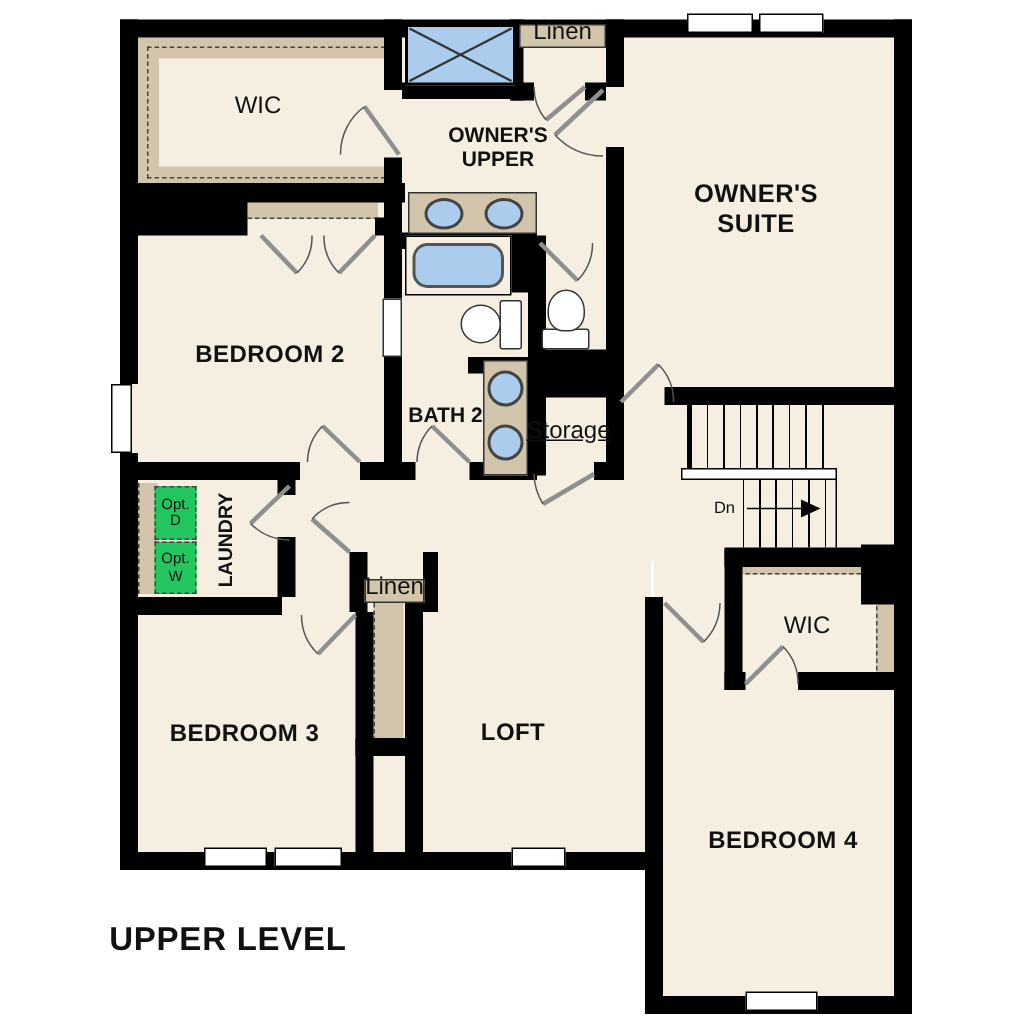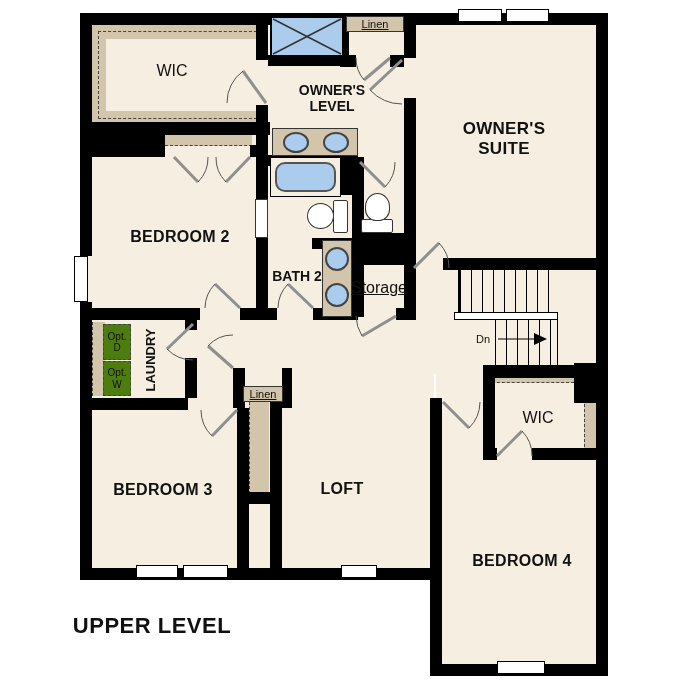--- a/index.html
+++ b/index.html
@@ -14,25 +14,25 @@
   .dashring{position:absolute;border:1px dashed #444;border-right:none;box-sizing:border-box;}
   .counter{position:absolute;background:#d2c5ab;border:1px solid #333;box-sizing:border-box;}
   .sink{position:absolute;background:#abccec;border:2px solid #444;border-radius:50%;box-sizing:border-box;}
   .fix-white{position:absolute;background:#fff;border:1px solid #333;box-sizing:border-box;}
   .lbl{position:absolute;color:#111;transform:translate(-50%,-50%);text-align:center;white-space:nowrap;}
   .lbl .ln{display:block;line-height:1.15;}
   .room{font-weight:700;font-size:16px;letter-spacing:.3px;}
   .room-sm{font-weight:700;font-size:14px;}
   .small{font-size:16px;}
   .vert{transform:translate(-50%,-50%) rotate(-90deg);}
-  .optbox{position:absolute;background:#4d7c0f;border:1px dashed #444;box-sizing:border-box;
+  .optbox{position:absolute;background:#22c55e;border:1px dashed #444;box-sizing:border-box;
           display:flex;flex-direction:column;align-items:center;justify-content:center;
           font-size:10px;line-height:1.15;color:#111;}
   .labelband{position:absolute;background:#d2c5ab;border:1px solid #333;box-sizing:border-box;
-          display:flex;align-items:center;justify-content:center;font-size:11px;color:#111;text-decoration:underline;}
+          display:flex;align-items:flex-end;justify-content:center;font-size:16px;color:#111;}
   .stair-run{position:absolute;background-image:repeating-linear-gradient(to right,#000 0,#000 1px,transparent 1px,transparent 11px);}
   .rail{position:absolute;background:#fff;border:1px solid #000;box-sizing:border-box;}
   svg.overlay{position:absolute;left:0;top:0;pointer-events:none;}
   .leaf{stroke:#8f8f8f;stroke-width:3;}
   .arc{fill:none;stroke:#555;stroke-width:1;}
 </style>
 </head>
 <body>
 
 <div id="plan">
@@ -203,21 +203,21 @@
       </g>
     <g>
         <line x1="498" y1="339" x2="534" y2="339" stroke="#000" stroke-width="1"></line>
         <polygon points="534,333 547,339 534,345" fill="#000"></polygon>
       </g>
   </svg>
 
   <div class="lbl small" style="left:172px;top:71px;">WIC</div>
   <div class="lbl room-sm" style="left:332px;top:98px;">
     <span class="ln">OWNER'S</span>
-    <span class="ln">LEVEL</span>
+    <span class="ln">UPPER</span>
   </div>
   <div class="lbl room" style="left:504px;top:139px;font-size:17px;">
     <span class="ln">OWNER'S</span>
     <span class="ln">SUITE</span>
   </div>
   <div class="lbl room" style="left:180px;top:237px;">BEDROOM 2</div>
   <div class="lbl room-sm" style="left:297px;top:276px;">BATH 2</div>
   <div class="lbl small" style="left:379px;top:288px;text-decoration:underline;">Storage</div>
   <div class="lbl" style="left:483px;top:339px;font-size:11px;">Dn</div>
   <div class="lbl vert" style="left:150px;top:360px;font-weight:700;font-size:13px;">LAUNDRY</div>

